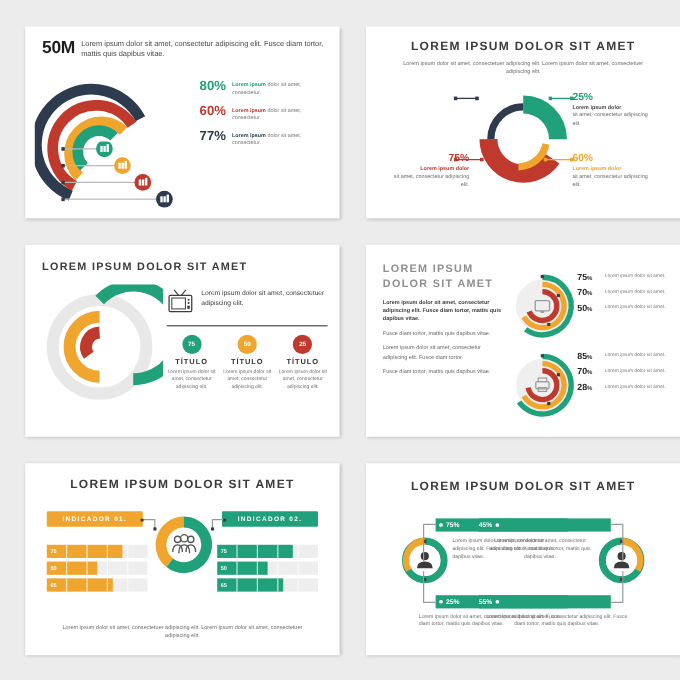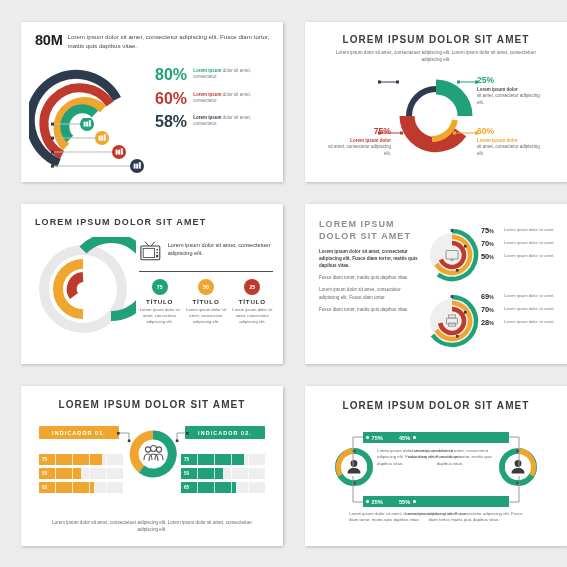--- a/index.html
+++ b/index.html
@@ -39,21 +39,21 @@
   }
   .muted{color:#777;}
 
   
   .s1-head{position:absolute;left:14px;top:11px;right:12px;}
   .s1-50m{font-size:14.5px;font-weight:700;color:#1d1d1d;letter-spacing:-.2px;float:left;margin-right:5px;line-height:1.05;}
   .s1-headtext{font-size:6.2px;line-height:1.45;color:#4a4a4a;}
   .s1-arcs{position:absolute;left:8px;top:40px;width:118px;height:112px;}
   .s1-rows{position:absolute;right:8px;top:45px;width:120px;}
   .s1-row{display:flex;align-items:flex-start;margin-bottom:7.5px;}
-  .s1-pct{font-size:16px;font-weight:700;width:34px;text-align:left;margin-right:5px;line-height:1;}
+  .s1-pct{font-size:11px;font-weight:700;width:34px;text-align:right;margin-right:5px;line-height:1;}
   .s1-txt{font-size:4.5px;line-height:1.4;padding-top:1px;}
   .s1-txt b{font-weight:700;}
   .s1-connect{position:absolute;left:30px;top:96px;width:105px;height:56px;}
 
   
   .s2-title{position:absolute;top:12px;left:0;right:0;}
   .s2-sub{position:absolute;top:27px;left:26px;right:26px;}
   .s2-donut{position:absolute;left:93px;top:56px;width:76px;height:76px;}
   .s2-item{position:absolute;width:66px;}
   .s2-p{font-size:8.6px;font-weight:700;line-height:1;}
@@ -107,21 +107,21 @@
   .s6-txt{position:absolute;font-size:4.3px;line-height:1.5;color:#6d6d6d;width:88px;}
   .s6-ring{position:absolute;width:42px;height:42px;}
 </style>
 </head>
 <body>
 
 <div class="deck">
 
   <div class="slide">
     <div class="s1-head">
-      <div class="s1-50m">80M</div>
+      <div class="s1-50m">50M</div>
       <div class="s1-headtext">Lorem ipsum dolor sit amet, consectetur adipiscing elit. Fusce diam tortor, mattis quis dapibus vitae.</div>
     </div>
 
     <svg class="s1-arcs" viewBox="0 0 118 112">
       <path d="M 30 101 A 46 46 0 1 1 88 37" fill="none" stroke="#2e3b4e" stroke-width="9"></path>
       <path d="M 33 93 A 36 36 0 1 1 81 42" fill="none" stroke="#bf392c" stroke-width="9"></path>
       <path d="M 37 85 A 26.5 26.5 0 1 1 74 47" fill="none" stroke="#f0a62e" stroke-width="9"></path>
       <path d="M 41 77 A 17 17 0 1 1 66 52" fill="none" stroke="#21a179" stroke-width="9"></path>
     </svg>
 
@@ -163,21 +163,21 @@
     <div class="s1-rows">
       <div class="s1-row">
         <div class="s1-pct" style="color:#21a179">80%</div>
         <div class="s1-txt"><b style="color:#21a179">Lorem ipsum</b><span class="muted"> dolor sit amet, consectetur.</span></div>
       </div>
       <div class="s1-row">
         <div class="s1-pct" style="color:#bf392c">60%</div>
         <div class="s1-txt"><b style="color:#bf392c">Lorem ipsum</b><span class="muted"> dolor sit amet, consectetur.</span></div>
       </div>
       <div class="s1-row">
-        <div class="s1-pct" style="color:#2e3b4e">58%</div>
+        <div class="s1-pct" style="color:#2e3b4e">77%</div>
         <div class="s1-txt"><b style="color:#2e3b4e">Lorem ipsum</b><span class="muted"> dolor sit amet, consectetur.</span></div>
       </div>
     </div>
   </div>
 
   <div class="slide">
     <div class="t-title s2-title">LOREM IPSUM DOLOR SIT AMET</div>
     <div class="t-sub s2-sub">Lorem ipsum dolor sit amet, consectetuer adipiscing elit. Lorem ipsum dolor sit amet, consectetuer adipiscing elit.</div>
 
     <svg class="s2-donut" viewBox="0 0 76 76">
@@ -317,21 +317,21 @@
           <rect x="23.5" y="26" width="11" height="6" rx="1" fill="none" stroke="#9a9a9a" stroke-width="1.1"></rect>
           <rect x="25.5" y="23" width="7" height="3" fill="none" stroke="#9a9a9a" stroke-width="1"></rect>
           <rect x="25.5" y="31" width="7" height="3.2" fill="none" stroke="#9a9a9a" stroke-width="1"></rect>
         </g>
         <rect x="27.6" y="3.2" width="2.6" height="2.6" fill="#3b3b3b"></rect>
         <rect x="41" y="19" width="2.6" height="2.6" fill="#3b3b3b"></rect>
         <rect x="33" y="43" width="2.6" height="2.6" fill="#3b3b3b"></rect>
       </svg>
       <div class="s4-labels">
         <div class="s4-lrow">
-          <div class="s4-lp"><span>69</span><small>%</small></div>
+          <div class="s4-lp"><span>85</span><small>%</small></div>
           <div class="s4-lt">Lorem ipsum dolor sit amet.</div>
         </div>
         <div class="s4-lrow">
           <div class="s4-lp"><span>70</span><small>%</small></div>
           <div class="s4-lt">Lorem ipsum dolor sit amet.</div>
         </div>
         <div class="s4-lrow">
           <div class="s4-lp"><span>28</span><small>%</small></div>
           <div class="s4-lt">Lorem ipsum dolor sit amet.</div>
         </div>

